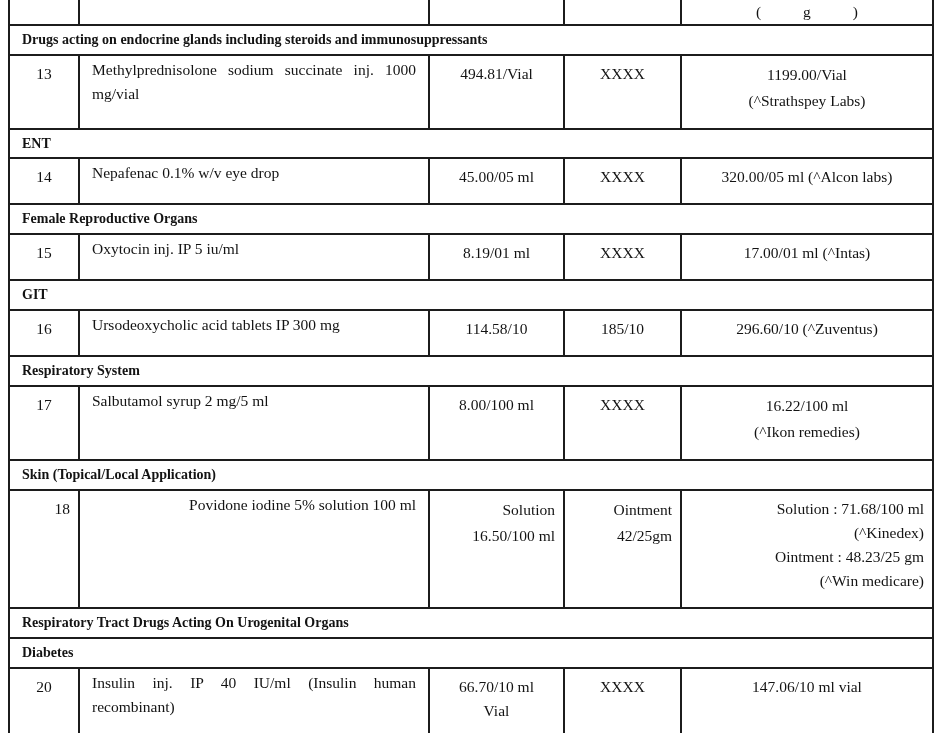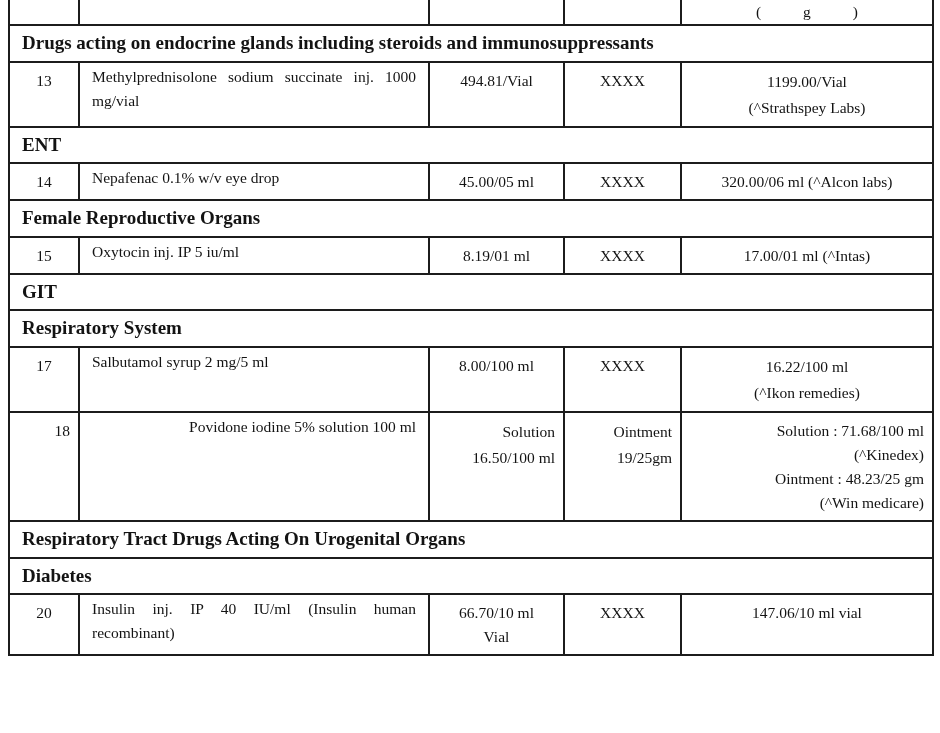--- a/index.html
+++ b/index.html
@@ -16,42 +16,42 @@
     border-collapse: collapse;
     table-layout: fixed;
     margin: 0 0 0 8px;
     width: 924px;
   }
   td {
     border: 2px solid #1c1c1c;
     vertical-align: top;
     font-size: 15.5px;
     line-height: 1.55;
-    padding: 5px 8px;
+    padding: 14px 8px;
     overflow: hidden;
     word-wrap: break-word;
   }
   
   tr.partial td {
     border-top: none;
     height: 8px;
     padding: 0;
   }
   tr.partial td.frag-cell { text-align: center; }
   span.frag {
     display: inline-block;
     margin-top: -14px;
     word-spacing: 38px;
     font-size: 15.5px;
     line-height: 1.2;
   }
   
   tr.sec td {
     font-weight: bold;
-    font-size: 19px;
+    font-size: 14px;
     padding: 4px 12px;
     line-height: 1.4;
   }
   
   td.sno { text-align: center; padding-top: 6px; }
   td.drug {
     text-align: justify;
     padding: 2px 12px 5px 12px;
   }
   td.ctr {
@@ -108,57 +108,67 @@
   </tr>
 
   <tr class="sec h30">
     <td colspan="5">ENT</td>
   </tr>
   <tr class="h35">
     <td class="sno">14</td>
     <td class="drug">Nepafenac 0.1% w/v eye drop</td>
     <td class="ctr">45.00/05 ml</td>
     <td class="ctr">XXXX</td>
-    <td class="ctr">320.00/06 ml (^Alcon labs)</td>
+    <td class="ctr">320.00/05 ml (^Alcon labs)</td>
   </tr>
 
   <tr class="sec h32">
     <td colspan="5">Female Reproductive Organs</td>
   </tr>
   <tr class="h35">
     <td class="sno">15</td>
     <td class="drug">Oxytocin inj. IP 5 iu/ml</td>
     <td class="ctr">8.19/01 ml</td>
     <td class="ctr">XXXX</td>
     <td class="ctr">17.00/01 ml (^Intas)</td>
   </tr>
 
   <tr class="sec h33">
     <td colspan="5">GIT</td>
   </tr>
+  <tr class="h32">
+    <td class="sno">16</td>
+    <td class="drug">Ursodeoxycholic acid tablets IP 300 mg</td>
+    <td class="ctr">114.58/10</td>
+    <td class="ctr">185/10</td>
+    <td class="ctr">296.60/10 (^Zuventus)</td>
+  </tr>
 
   <tr class="sec h33">
     <td colspan="5">Respiratory System</td>
   </tr>
   <tr class="h62">
     <td class="sno">17</td>
     <td class="drug">Salbutamol syrup 2 mg/5 ml</td>
     <td class="ctr">8.00/100 ml</td>
     <td class="ctr">XXXX</td>
     <td class="ctr lh-lg">16.22/100 ml
 (^Ikon remedies)</td>
   </tr>
 
+  <tr class="sec h33">
+    <td colspan="5">Skin (Topical/Local Application)</td>
+  </tr>
   <tr class="h107">
     <td class="sno">18</td>
     <td class="drug">Povidone iodine 5% solution 100 ml</td>
     <td class="ctr lh-lg">Solution
 16.50/100 ml</td>
     <td class="ctr lh-lg">Ointment
-19/25gm</td>
+42/25gm</td>
     <td class="ctr">Solution : 71.68/100 ml
 (^Kinedex)
 Ointment : 48.23/25 gm
 (^Win medicare)</td>
   </tr>
 
   <tr class="sec h31">
     <td colspan="5">Respiratory Tract Drugs Acting On Urogenital Organs</td>
   </tr>
 

